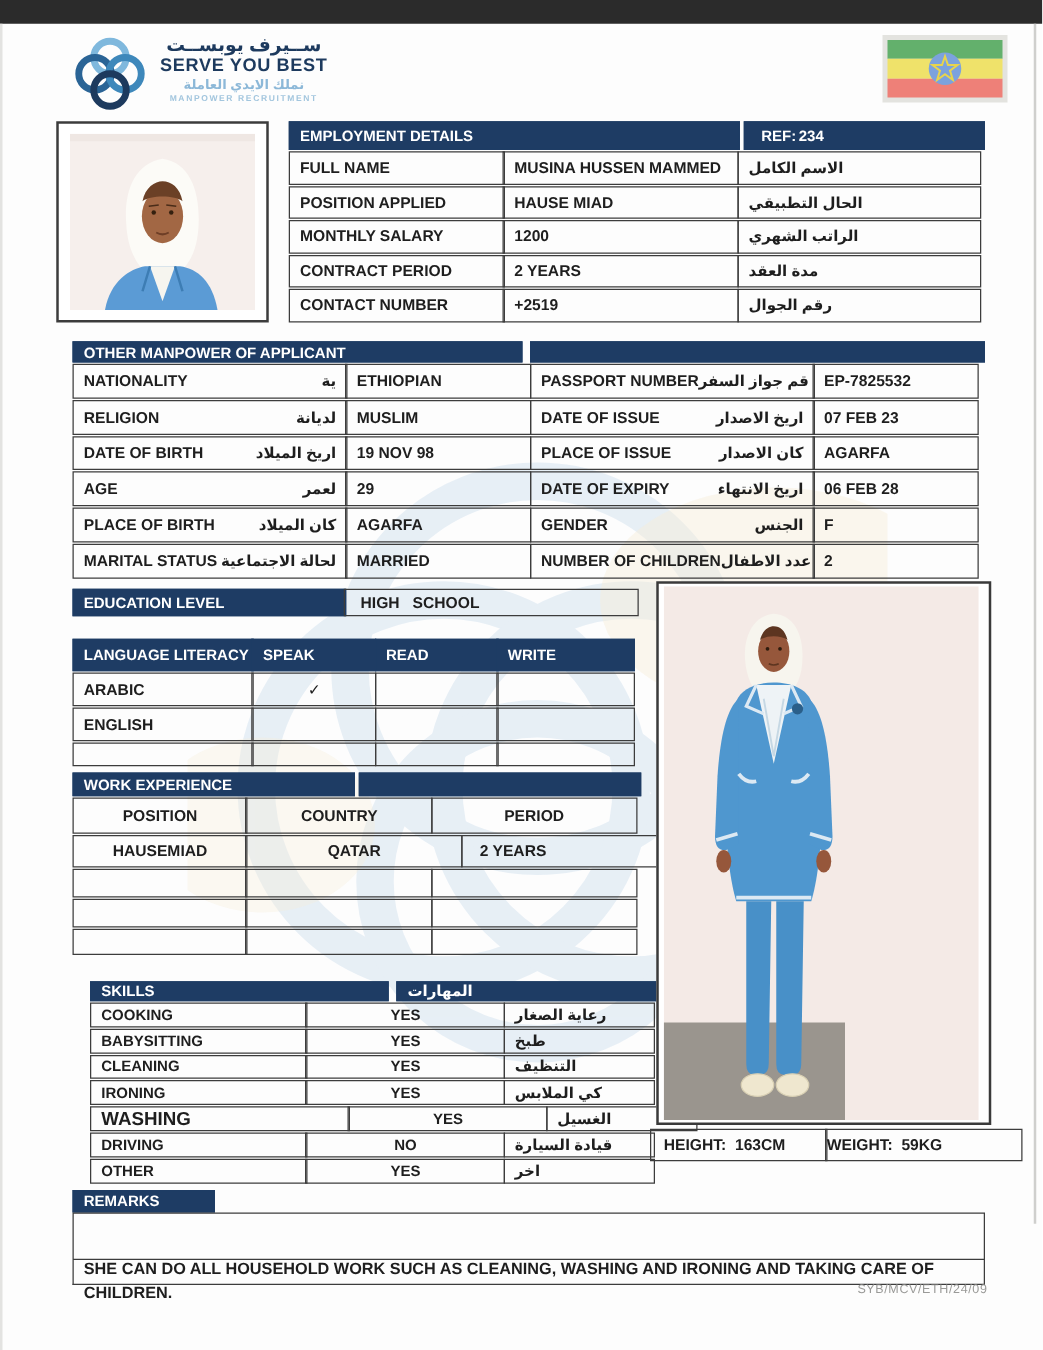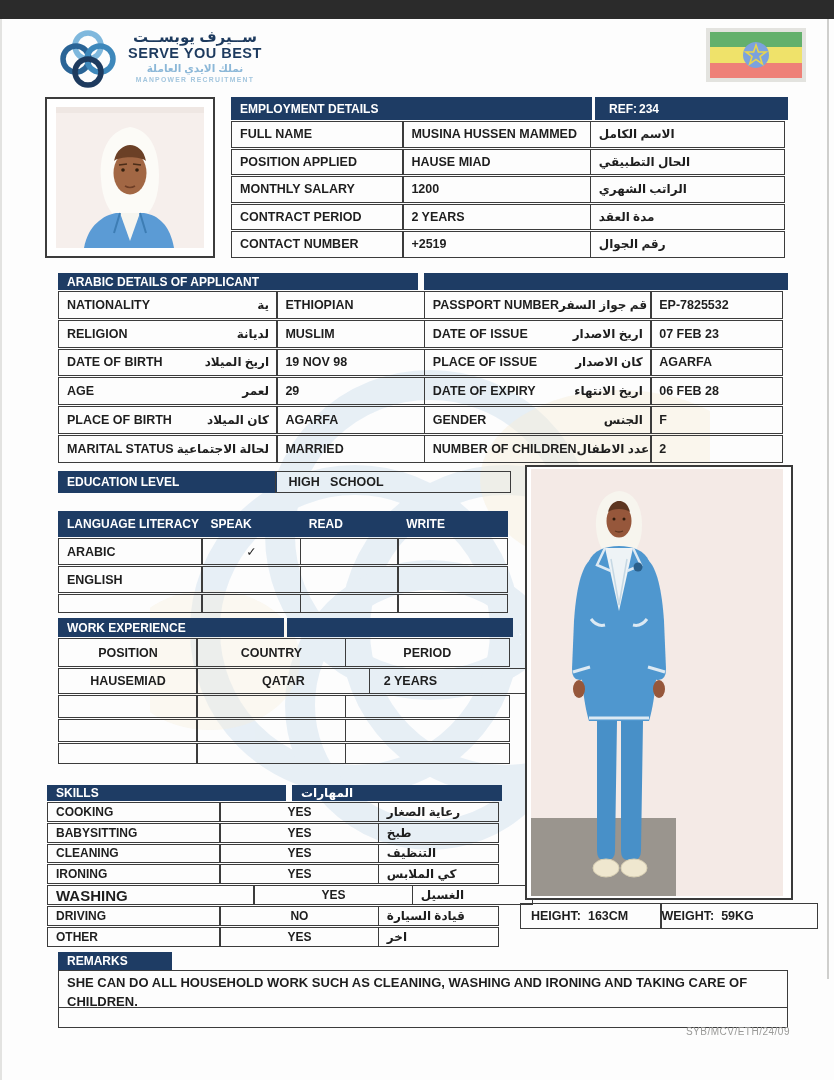--- a/index.html
+++ b/index.html
@@ -33,21 +33,21 @@
   .emblem{position:absolute;left:30px;top:7px;}
   .portrait{position:absolute;left:45px;top:97px;width:170px;height:161px;border:2px solid #3c3c3c;
             background:#fff;box-sizing:border-box;}
   .portrait svg{position:absolute;left:9px;top:8px;}
   .photocell{position:absolute;left:525px;top:465px;width:268px;height:435px;border:2px solid #3a3a3a;
              background:#fff;box-sizing:border-box;}
   .photocell svg{position:absolute;left:4px;top:2px;}
   .remtab{position:absolute;left:58px;top:952px;width:114px;height:24px;}
   .rembox{position:absolute;left:58px;top:970px;width:730px;height:38px;border:1.6px solid #3c3c3c;
           box-sizing:border-box;padding:2px 8px;font-size:13px;line-height:19px;white-space:normal;}
-  .rembox .inner{width:688px;}
+  .rembox .inner{width:688px;margin-top:32px;}
   .rembox2{position:absolute;left:58px;top:1008px;width:730px;height:20px;border:1.6px solid #3c3c3c;
            border-top:none;box-sizing:border-box;}
   .footer{position:absolute;right:44px;top:1026px;font-size:10px;color:#9a9a98;font-weight:400;
           letter-spacing:.5px;}
   .refv{margin-left:2px;}
 </style>
 </head>
 <body>
 
 <div class="page">
@@ -147,21 +147,21 @@
     <div class="row" style="height:26.5px">
       <div class="c" style="width:173px"><span>CONTACT NUMBER</span></div>
       <div class="c" style="width:189px"><span>+2519</span></div>
       <div class="c ar" style="width:195px"><span>رقم الجوال</span></div>
     </div>
   </div>
 
   <div class="sec" style="left:58px;top:273px;width:730px">
     <div class="row" style="height:17px">
       <div class="c navy" style="width:360px">
-        <span>ARABIC DETAILS OF APPLICANT</span>
+        <span>OTHER MANPOWER OF APPLICANT</span>
       </div>
       <div class="gap" style="width:6px"></div>
       <div class="c navy" style="width:364px"></div>
     </div>
 
     <div class="row" style="height:27.8px">
       <div class="c between" style="width:220px"><span>NATIONALITY</span><span class="ar">ية</span></div>
       <div class="c" style="width:149px"><span>ETHIOPIAN</span></div>
       <div class="c between" style="width:228px"><span>PASSPORT NUMBER</span><span class="ar">قم جواز السفر</span></div>
       <div class="c" style="width:133px"><span>EP-7825532</span></div>
@@ -258,21 +258,21 @@
       <div class="c" style="width:150px"><span></span></div>
       <div class="c" style="width:165px"><span></span></div>
     </div>
     <div class="row" style="height:21px">
       <div class="c" style="width:140px"><span></span></div>
       <div class="c" style="width:150px"><span></span></div>
       <div class="c" style="width:165px"><span></span></div>
     </div>
   </div>
 
-  <div class="sec" style="left:47px;top:785px;width:455px">
+  <div class="sec" style="left:72px;top:785px;width:455px">
     <div class="row" style="height:16px">
       <div class="c navy" style="width:239px"><span>SKILLS</span></div>
       <div class="gap" style="width:6px"></div>
       <div class="c navy ar" style="width:210px"><span>المهارات</span></div>
     </div>
     <div class="row" style="height:19.8px">
       <div class="c" style="width:174px;font-size:12px"><span>COOKING</span></div>
       <div class="c ctr" style="width:160px;font-size:12px"><span>YES</span></div>
       <div class="c ar" style="width:121px"><span>رعاية الصغار</span></div>
     </div>

